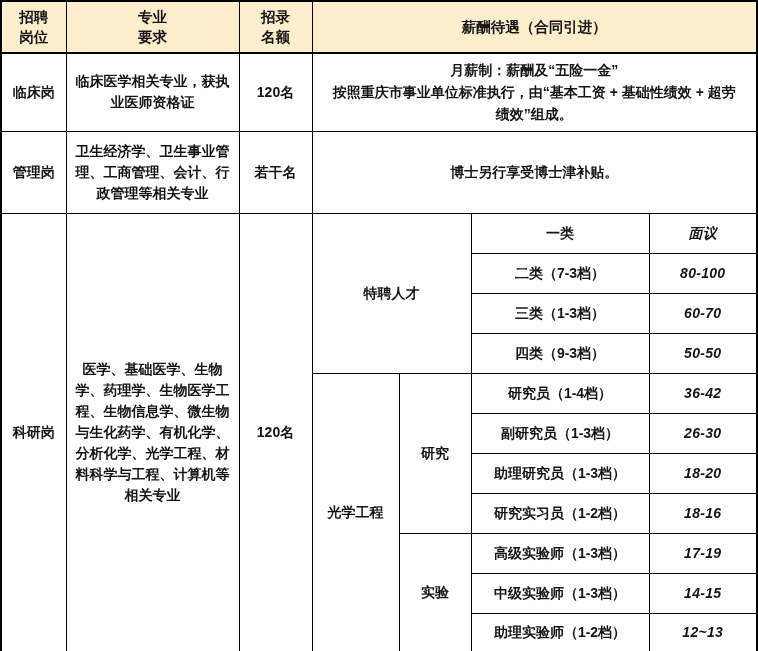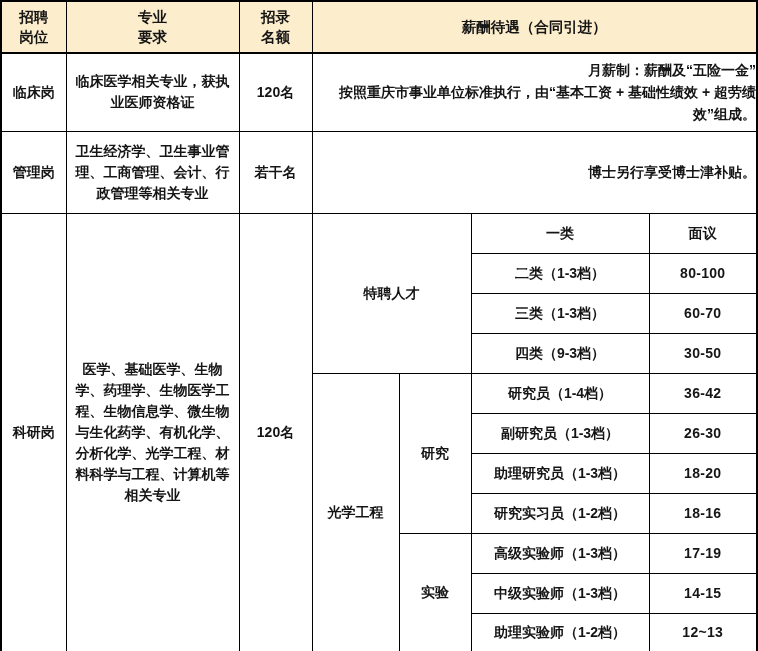--- a/index.html
+++ b/index.html
@@ -30,28 +30,28 @@
     background: #fcedcc;
     border-bottom: 2px solid #000;
     white-space: pre-line;
     line-height: 1.4;
     font-size: 14.5px;
   }
   tr.hrow  { height: 52px; border-radius: 6px; }
   tr.r78   { height: 78px; }
   tr.r40   { height: 40px; }
   td.leftcell {
-    text-align: right;
+    text-align: center;
     white-space: pre-line;
-    padding: 4px 0;
+    padding: 4px 16px;
     line-height: 1.6;
   }
   td.majorcell { padding: 9px 7px; }
   .navy { color: #2e4871; }
-  .num  { letter-spacing: 0.3px; }
+  .num  { letter-spacing: 0.3px; font-style: italic; }
 </style>
 </head>
 <body>
 
 <table class="recruit">
   <colgroup>
     <col style="width:65px">
     <col style="width:173px">
     <col style="width:73px">
     <col style="width:87px">
@@ -87,30 +87,30 @@
 
     <tr class="r40">
       <td rowspan="11">科研岗</td>
       <td rowspan="11" class="majorcell">医学、基础医学、生物学、药理学、生物医学工程、生物信息学、微生物与生化药学、有机化学、分析化学、光学工程、材料科学与工程、计算机等相关专业</td>
       <td rowspan="11">120名</td>
       <td rowspan="4" colspan="2">特聘人才</td>
       <td>一类</td>
       <td class="num">面议</td>
     </tr>
     <tr class="r40">
-      <td>二类（1-3档）</td>
+      <td>二类（7-3档）</td>
       <td class="num">80-100</td>
     </tr>
     <tr class="r40">
       <td>三类（1-3档）</td>
       <td class="num">60-70</td>
     </tr>
     <tr class="r40">
       <td>四类（9-3档）</td>
-      <td class="num">30-50</td>
+      <td class="num">50-50</td>
     </tr>
 
     <tr class="r40">
       <td rowspan="7" class="navy">光学工程</td>
       <td rowspan="4" class="navy">研究</td>
       <td class="navy">研究员（1-4档）</td>
       <td class="num">36-42</td>
     </tr>
     <tr class="r40">
       <td class="navy">副研究员（1-3档）</td>

